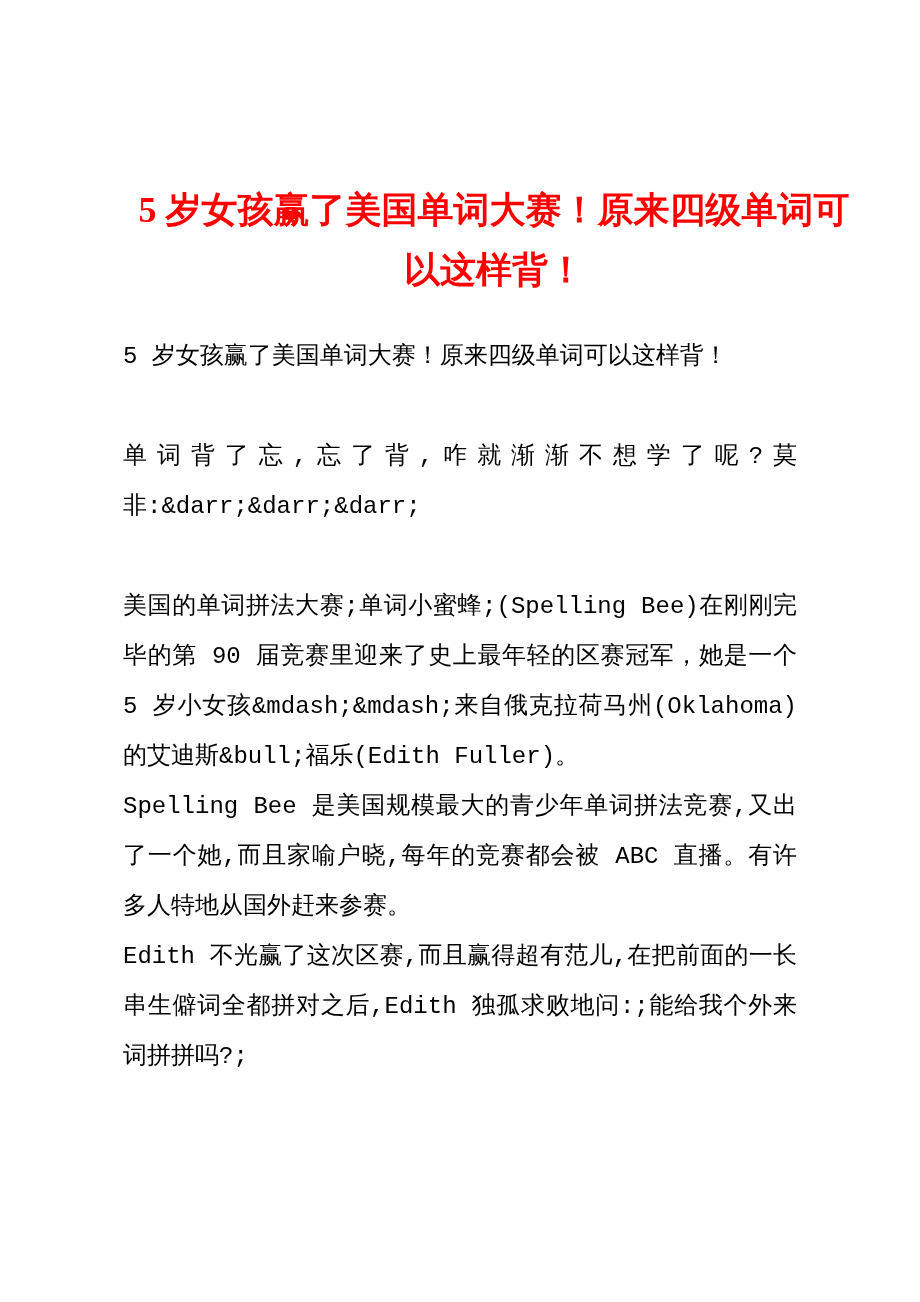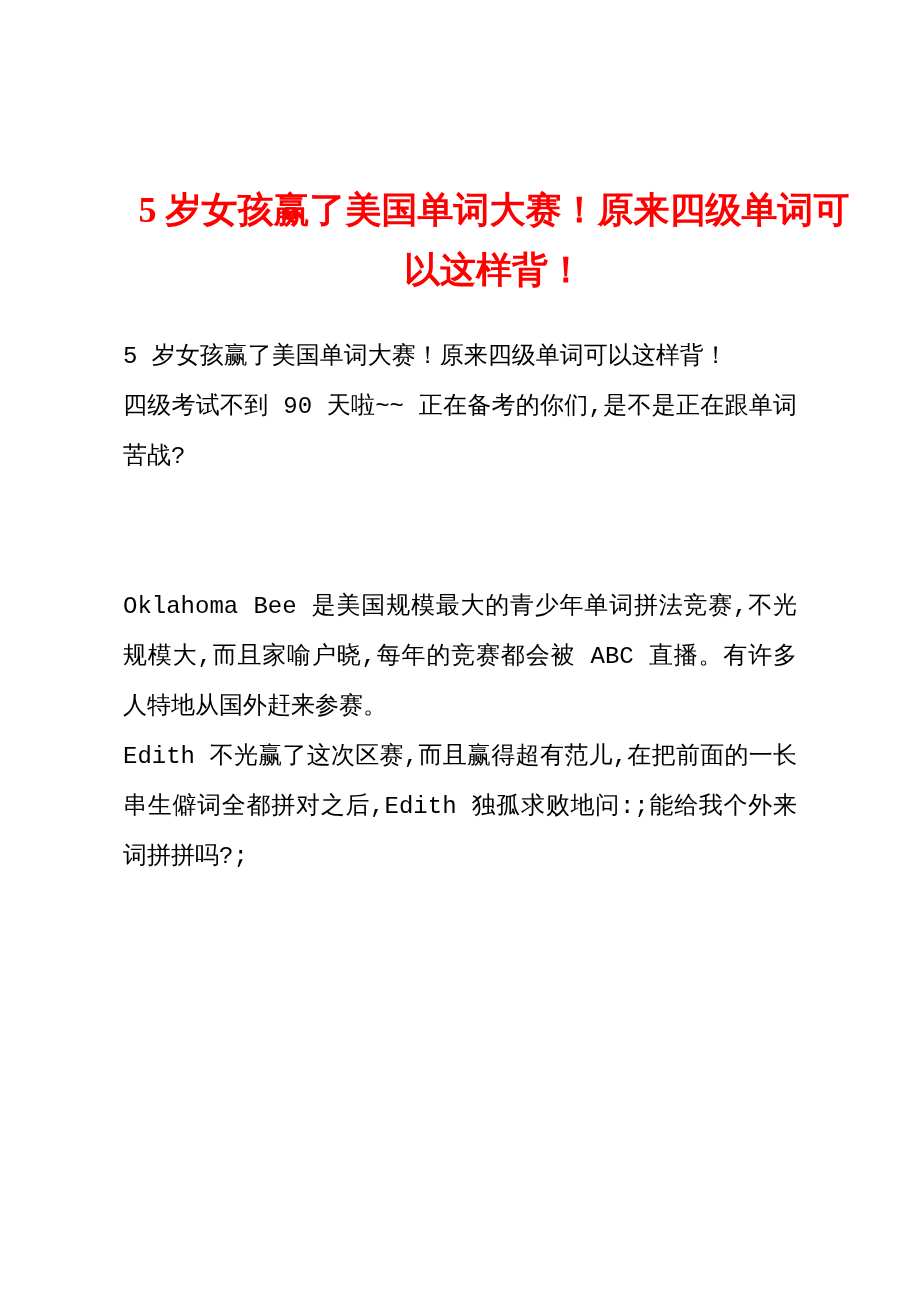--- a/index.html
+++ b/index.html
@@ -45,19 +45,20 @@
   }
 </style>
 </head>
 <body>
 
 <div class="page">
   <h1 class="title">5 岁女孩赢了美国单词大赛！原来四级单词可以这样背！</h1>
 
   <div class="body-text">
     <p class="para">5 岁女孩赢了美国单词大赛！原来四级单词可以这样背！</p>
-    <p class="para">四级考试不到 90 天啦~~ 正在备考的你们,是不是正在跟单词苦战?</p>
     <p class="para"></p>
+    <p class="para">单词背了忘,忘了背,咋就渐渐不想学了呢?莫非:&amp;darr;&amp;darr;&amp;darr;</p>
     <p class="para"></p>
-    <p class="para">Oklahoma Bee 是美国规模最大的青少年单词拼法竞赛,不光规模大,而且家喻户晓,每年的竞赛都会被 ABC 直播。有许多人特地从国外赶来参赛。</p>
+    <p class="para">美国的单词拼法大赛;单词小蜜蜂;(Spelling Bee)在刚刚完毕的第 90 届竞赛里迎来了史上最年轻的区赛冠军，她是一个 5 岁小女孩&amp;mdash;&amp;mdash;来自俄克拉荷马州(Oklahoma)的艾迪斯&amp;bull;福乐(Edith Fuller)。</p>
+    <p class="para">Spelling Bee 是美国规模最大的青少年单词拼法竞赛,又出了一个她,而且家喻户晓,每年的竞赛都会被 ABC 直播。有许多人特地从国外赶来参赛。</p>
     <p class="para">Edith 不光赢了这次区赛,而且赢得超有范儿,在把前面的一长串生僻词全都拼对之后,Edith 独孤求败地问:;能给我个外来词拼拼吗?;</p>
   </div>
 </div>
 
 </body></html>

